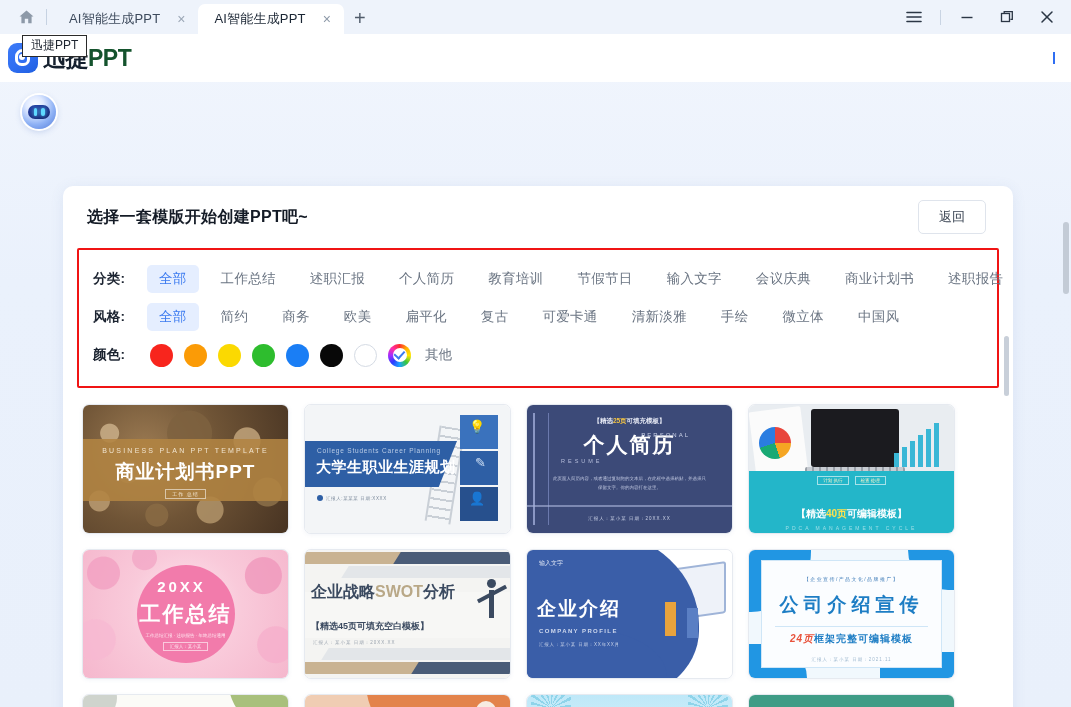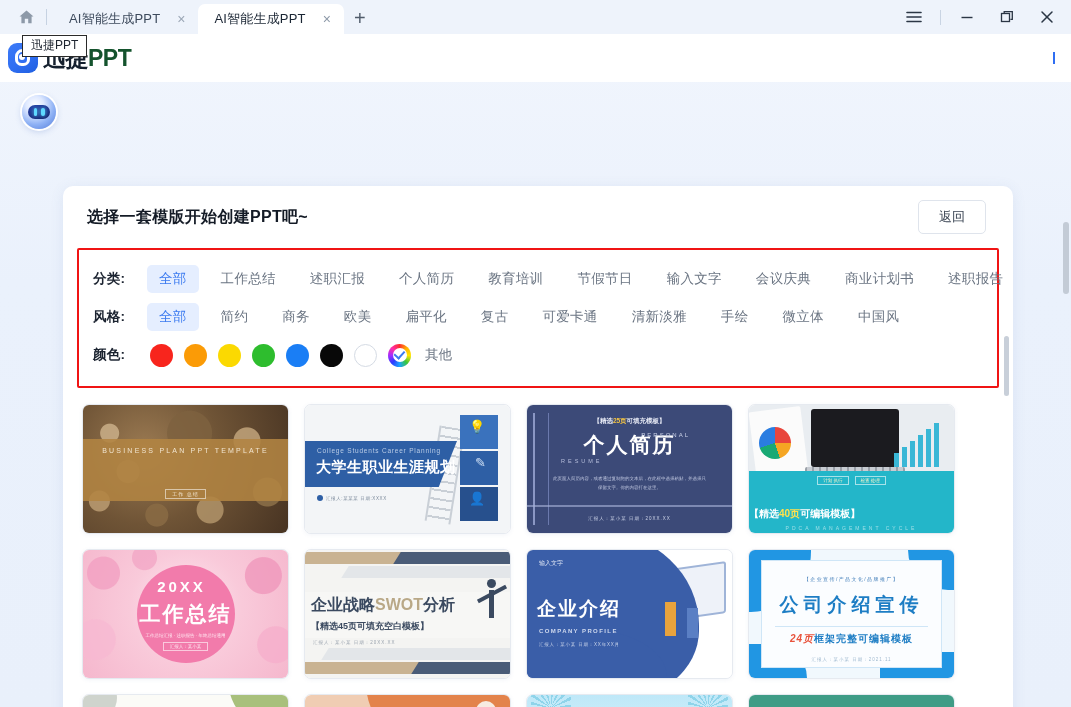--- a/index.html
+++ b/index.html
@@ -367,21 +367,21 @@
     background-image: repeating-linear-gradient(90deg,#9aa0a8 0 2px, transparent 2px 7px); }
   .t4 .pie { position:absolute; left:10px; top:22px; width:32px; height:32px; border-radius:50%;
     background: conic-gradient(#e8453c 0 25%, #f5a623 0 45%, #19a974 0 70%, #2a7de1 0 100%); }
   .t4 .paper { position:absolute; left:4px; top:4px; width:52px; height:76px; background:#fbfbfb; transform:rotate(-7deg); border-radius:2px;}
   .t4 .bars { position:absolute; right:8px; top:18px; width:52px; height:44px; display:flex; align-items:flex-end; gap:3px;}
   .t4 .bars i { display:block; width:5px; background:#39b7d6; }
   .t4 .teal { position:absolute; left:0; right:0; bottom:0; height:62px; background:#23b6c9; }
   .t4 .tags { position:absolute; left:0; right:0; bottom:50px; text-align:center; font-size:4.5px; color:#fff6c9;}
   .t4 .tags span { border:1px solid rgba(255,255,255,.6); padding:1px 5px; margin:0 3px;}
   .t4 .title { position:absolute; left:0; right:0; bottom:28px; text-align:center; font-size:17px; font-weight:bold; color:#ffffff; letter-spacing:2px;}
-  .t4 .sub2 { position:absolute; left:0; right:0; bottom:12px; font-size:10px; font-weight:bold; color:#ffffff;}
+  .t4 .sub2 { position:absolute; left:0; right:0; bottom:12px; text-align:center; font-size:10px; font-weight:bold; color:#ffffff;}
   .t4 .sub2 b { color:#ffe14d; }
   .t4 .ghost { position:absolute; left:0; right:0; bottom:2px; text-align:center; font-size:5px; color:rgba(255,255,255,.55); letter-spacing:3px;}
 
   
   .t5 { background: radial-gradient(circle at 50% 45%, #fde6ef 0%, #f9cada 45%, #f5b7cd 100%); }
   .t5 .blossom { position:absolute; inset:0; opacity:.75;
     background:
       radial-gradient(circle at 10% 18%, #f29ec0 0 16px, transparent 17px),
       radial-gradient(circle at 88% 20%, #ef94ba 0 18px, transparent 19px),
       radial-gradient(circle at 6% 70%, #f7b9d2 0 20px, transparent 21px),
@@ -399,21 +399,21 @@
   
   .t6 { background:#f4f4f2; }
   .t6 .stripe { position:absolute; height:12px; transform:skewX(-32deg); }
   .t6 .s1 { top:2px; left:-20px; width:150px; background:#c9b392; }
   .t6 .s2 { top:2px; left:92px; width:120px; background:#4a5c77; }
   .t6 .s3 { top:16px; left:40px; width:190px; background:#e3e6e9; }
   .t6 .s4 { bottom:4px; left:-10px; width:150px; background:#c9b392; }
   .t6 .s5 { bottom:4px; left:110px; width:120px; background:#4a5c77; }
   .t6 .s6 { bottom:18px; left:20px; width:190px; background:#e3e6e9; }
   .t6 .band { position:absolute; left:0; right:0; top:42px; height:46px; background:#f7f7f5;}
-  .t6 .cn { position:absolute; left:6px; top:45px; font-size:16px; font-weight:bold; color:#3b4a60; letter-spacing:0px;}
+  .t6 .cn { position:absolute; left:6px; top:32px; font-size:16px; font-weight:bold; color:#3b4a60; letter-spacing:0px;}
   .t6 .cn em { color:#b9a887; font-style:normal;}
   .t6 .sub { position:absolute; left:6px; top:70px; font-size:9px; font-weight:bold; color:#3b4a60;}
   .t6 .meta { position:absolute; left:8px; top:90px; font-size:4.5px; color:#9aa3ae; letter-spacing:1px;}
   .t6 .man { position:absolute; right:16px; top:40px; width:5px; height:28px; background:#3b4a60; }
   .t6 .man::before { content:""; position:absolute; top:-11px; left:-2px; width:9px; height:9px; border-radius:50%; background:#3b4a60;}
   .t6 .man::after { content:""; position:absolute; top:2px; left:-13px; width:32px; height:4px; background:#3b4a60; transform:rotate(-28deg);}
 
   
   .t7 { background:#ffffff; }
   .t7 .blob { position:absolute; left:-10px; top:-18px; width:182px; height:170px;
@@ -618,20 +618,21 @@
         </div>
       </div>
 
       <div class="grid">
 
         <div class="card">
           <div class="thumb t1">
             <div class="coins"></div>
             <div class="band"></div>
             <div class="en">BUSINESS PLAN PPT TEMPLATE</div>
+            <div class="cn">商业计划书PPT</div>
             <div class="sub"><span>工作 总结</span></div>
           </div>
         </div>
 
         <div class="card">
           <div class="thumb t2">
             <div class="ladder"></div>
             <div class="cube c1"></div>
             <div class="cube c2"></div>
             <div class="cube c3"></div>

